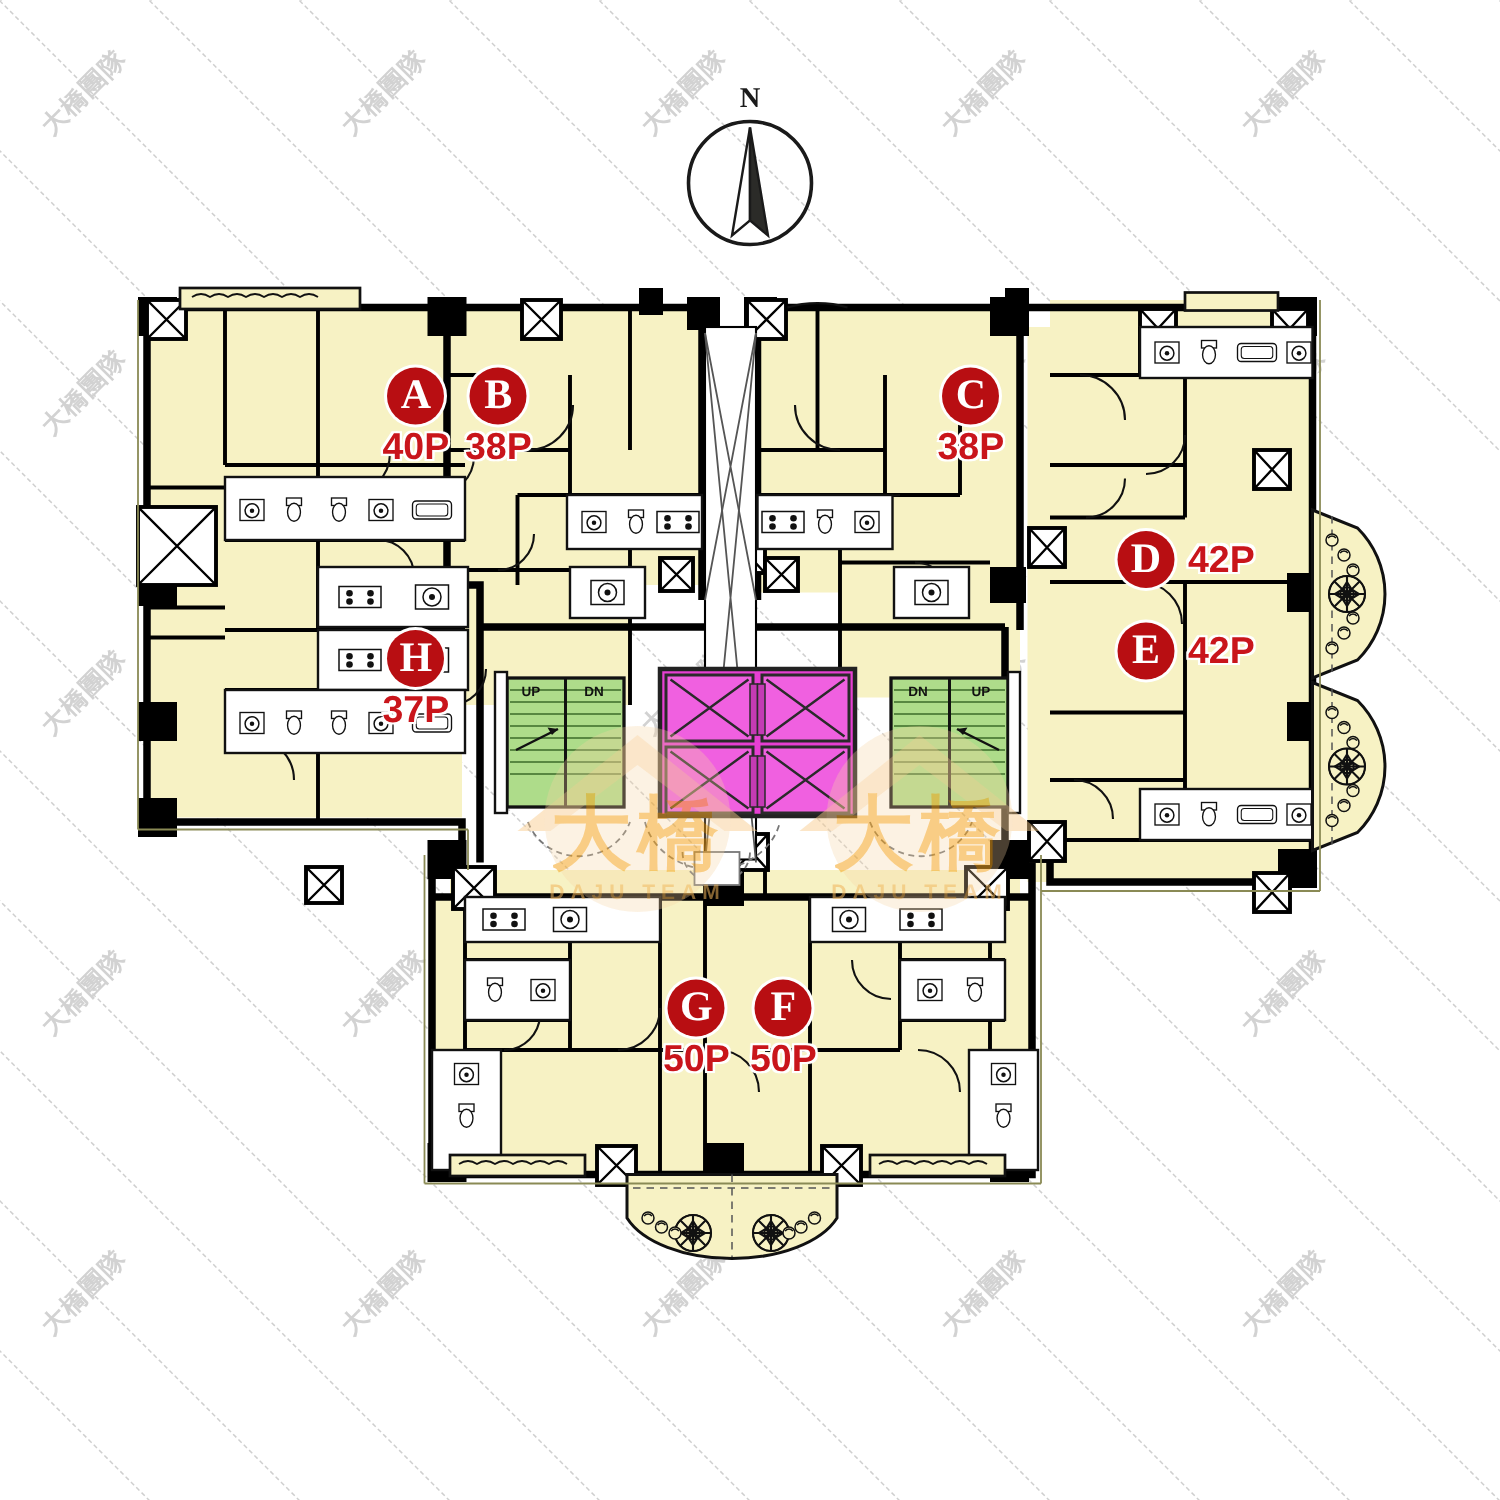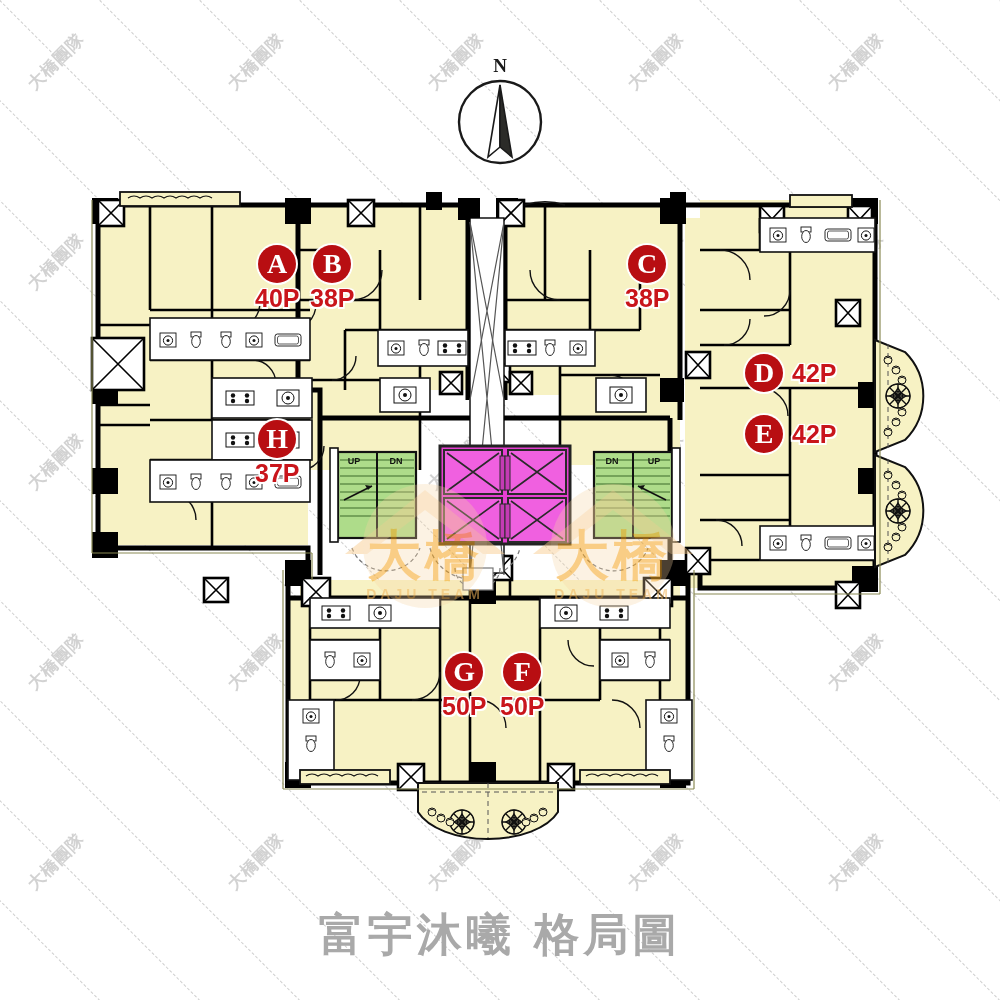--- a/index.html
+++ b/index.html
@@ -590,15 +590,14 @@
       <div class="badge below" style="left: 442px; top: 653px;">
         <div class="circ">G</div>
         <div class="area">50P</div>
       </div>
       <div class="badge below" style="left: 255px; top: 420px;">
         <div class="circ">H</div>
         <div class="area">37P</div>
       </div>
     </div>
 
-  <div id="title">富宇沐曦 格局圖</div>
 
 </div>
 
 </body></html>

